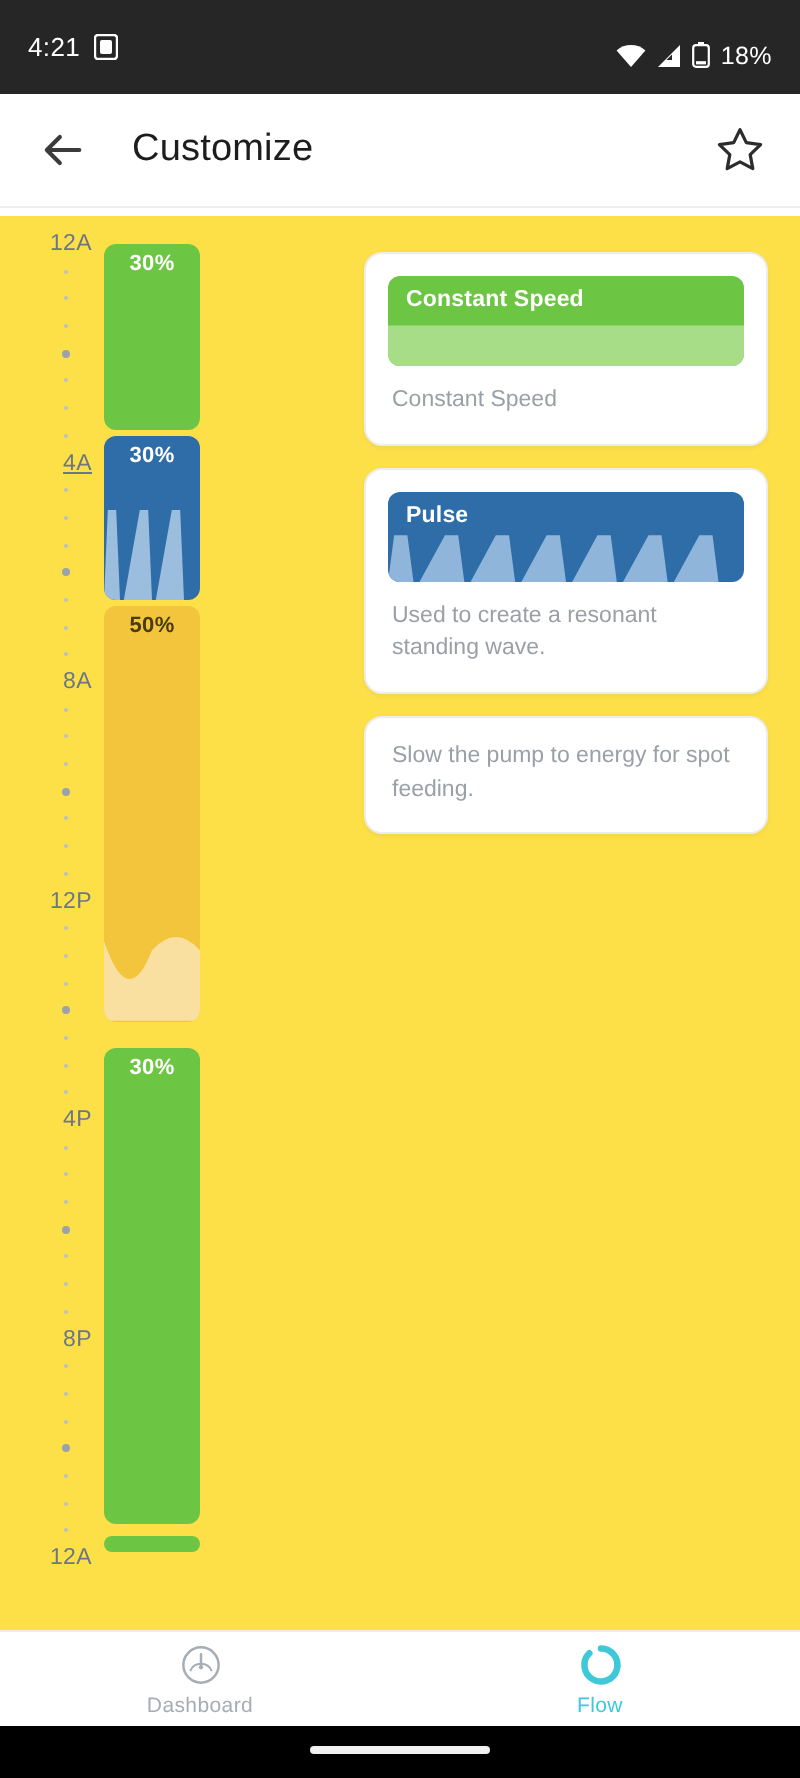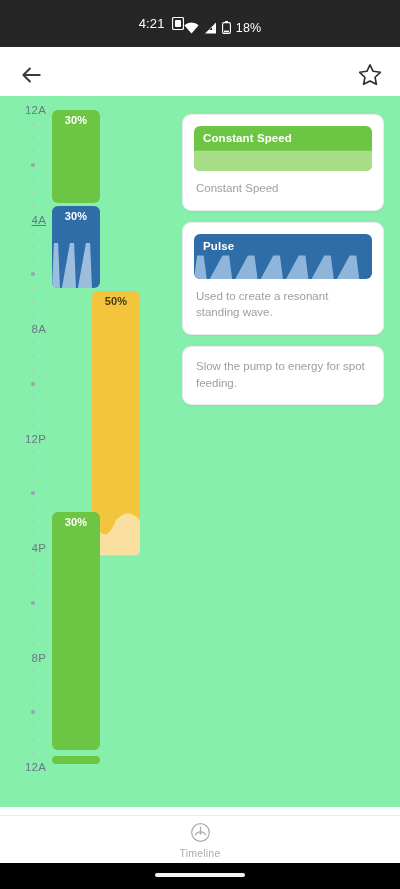--- a/index.html
+++ b/index.html
@@ -8,21 +8,21 @@
     font-family: "Liberation Sans", sans-serif;
     background: #ffffff;
     overflow: hidden;
   }
   .phone { position: relative; width: 400px; height: 889px; background: #fff; }
 
   
   .statusbar {
     position: absolute; top: 0; left: 0; width: 400px; height: 47px;
     background: #262626; color: #ffffff;
-    display: flex; align-items: center; justify-content: center;
+    display: flex; align-items: center; justify-content: space-between;
     padding: 0 14px;
   }
   .sb-left { display: flex; align-items: center; gap: 7px; }
   .sb-time { font-size: 13px; letter-spacing: .2px; }
   .sb-right { display: flex; align-items: center; gap: 5px; margin-top: 8px; }
   .sb-batt-text { font-size: 12.5px; letter-spacing: .2px; }
   .ico { display: inline-flex; align-items: center; justify-content: center; }
 
   
   .appbar {
@@ -34,22 +34,22 @@
   }
   .appbar .back { width: 30px; height: 30px; cursor: pointer; }
   .appbar .title {
     font-size: 19px; color: #1d1d1d; font-weight: 500;
     margin-left: 20px; letter-spacing: .1px;
   }
   .appbar .star { margin-left: auto; width: 28px; height: 28px; cursor: pointer; }
 
   
   .content {
-    position: absolute; top: 96px; left: 0; width: 400px; height: 711px;
-    background: #86efac;
+    position: absolute; top: 108px; left: 0; width: 400px; height: 711px;
+    background: #fde047;
     display: flex;
   }
 
   
   .timeline-wrap { position: relative; width: 170px; height: 711px; }
   .axis { position: absolute; left: 0; top: 0; width: 46px; height: 711px; }
   .axis .lbl {
     position: absolute; right: 0; font-size: 11.5px; color: #6b7785;
     transform: translateY(-50%); letter-spacing: .2px; white-space: nowrap;
   }
@@ -151,20 +151,21 @@
       <span class="sb-batt-text">18%</span>
     </div>
   </div>
 
   <div class="appbar">
     <span class="back ico">
       <svg width="26" height="26" viewBox="0 0 24 24">
           <path d="M20 12 H5 M11 6 L5 12 L11 18" fill="none" stroke="#3b3b3b" stroke-width="1.9" stroke-linecap="round" stroke-linejoin="round"></path>
         </svg>
     </span>
+    <span class="title">Customize</span>
     <span class="star ico">
       <svg width="26" height="26" viewBox="0 0 24 24">
           <path d="M12 2.6 l2.9 6.0 6.6 0.9 -4.8 4.6 1.2 6.5 -5.9 -3.1 -5.9 3.1 1.2 -6.5 -4.8 -4.6 6.6 -0.9 Z" fill="none" stroke="#2c2c2c" stroke-width="1.5" stroke-linejoin="round"></path>
         </svg>
     </span>
   </div>
 
   <div class="content">
 
     <div class="timeline-wrap">
@@ -222,21 +223,21 @@
       <div class="track" id="track">
           <div class="seg" style="top: 6px; height: 92.8125px; background: rgb(108, 198, 68);">
             <div class="pct" style="color: rgb(255, 255, 255);">30%</div>
           </div>
           <div class="seg" style="top: 101.812px; height: 81.8625px; background: rgb(46, 109, 168);">
             <svg viewBox="0 0 48 45.02437499999999" height="45.02437499999999" preserveAspectRatio="none">
       <path d="M0 45.02437499999999 L1.9 0 L6.1 0 L8.0 45.02437499999999 L9.9 45.02437499999999 L17.9 0 L22.1 0 L24.0 45.02437499999999 L25.9 45.02437499999999 L33.9 0 L38.1 0 L40.0 45.02437499999999 L41.9 45.02437499999999 L48 45.02437499999999 Z" fill="#9CBEDE"></path>
             </svg>
             <div class="pct" style="color: rgb(255, 255, 255);">30%</div>
           </div>
-          <div class="seg" style="top: 186.675px; height: 265px; background: rgb(242, 197, 61); margin-left: 40px;">
+          <div class="seg" style="top: 186.675px; height: 208px; background: rgb(242, 197, 61);">
             <svg viewBox="0 0 48 88.4205" height="88.4205" preserveAspectRatio="none">
       <path d="M0 48.63127500000001 Q12.0 84.0 24.0 53.1 Q36.0 39.8 48.0 53.1 L48 88.4205 L0 88.4205 Z" fill="#FAE0A0"></path>
             </svg>
             <div class="pct" style="color: rgb(74, 58, 16);">50%</div>
           </div>
           <div class="seg" style="top: 408.412px; height: 237.9px; background: rgb(108, 198, 68);">
             <div class="pct" style="color: rgb(255, 255, 255);">30%</div>
           </div>
           <div class="seg" style="top: 652.05px; height: 7.95px; background: rgb(108, 198, 68);"></div>
         </div>
@@ -272,20 +273,28 @@
   <div class="bottomnav" id="bottomnav">
       <div class="navitem">
         <span class="ico">
           <svg width="23" height="23" viewBox="0 0 24 24">
             <circle cx="12" cy="12" r="9.2" fill="none" stroke="#A7ADB4" stroke-width="1.3"></circle>
             <path d="M6.4 15.2 a6 6 0 0 1 11.2 0" fill="none" stroke="#A7ADB4" stroke-width="1.1"></path>
             <path d="M12 12.6 L12 6.4" stroke="#A7ADB4" stroke-width="1.3" stroke-linecap="round"></path>
             <circle cx="12" cy="13.2" r="1.1" fill="#A7ADB4"></circle>
           </svg>
         </span>
-                 <span class="nlbl">Timeline</span>
+                 <span class="nlbl">Dashboard</span>
+      </div>
+      <div class="navitem active">
+        <span class="ico">
+          <svg width="23" height="23" viewBox="0 0 24 24">
+            <path d="M12 3.4 a8.6 8.6 0 1 1 -6.1 2.5" fill="none" stroke="#3EC8D8" stroke-width="3.4" stroke-linecap="round"></path>
+          </svg>
+        </span>
+                 <span class="nlbl">Flow</span>
       </div>
     </div>
   <div class="gesture">
     <div class="bar"></div>
   </div>
 
 </div>
 
 </body></html>

